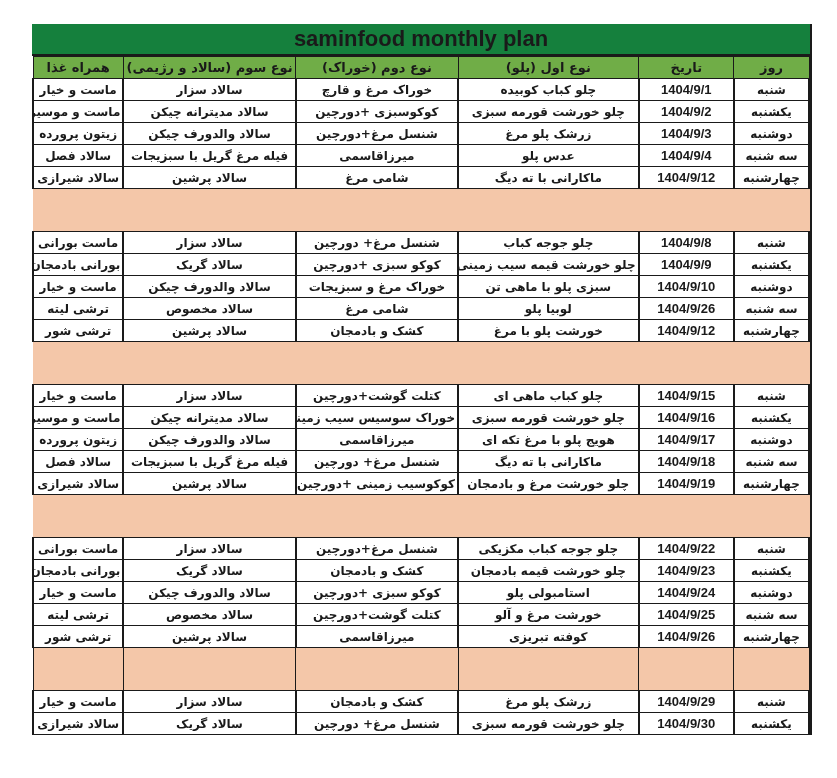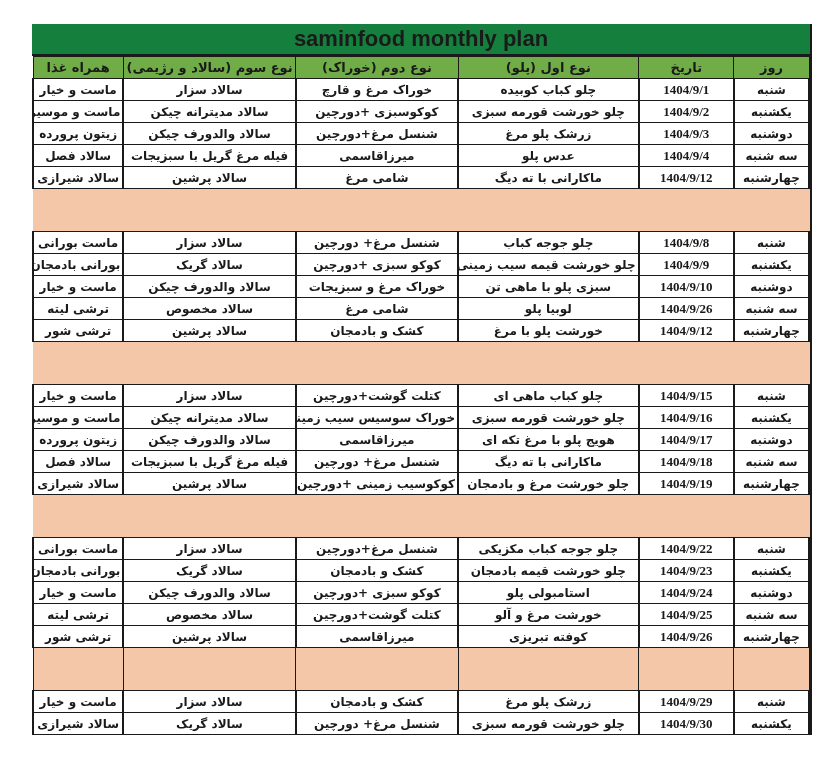--- a/index.html
+++ b/index.html
@@ -9,21 +9,21 @@
     table { border-collapse: collapse; width: 778px; table-layout: fixed; direction: rtl; }
     col.c-day { width: 74px; }
     col.c-date { width: 94px; }
     col.c-first { width: 178px; }
     col.c-second { width: 160px; }
     col.c-third { width: 170px; }
     col.c-side { width: 89px; }
     th, td { border: 1px solid #1a1a1a; text-align: center; font-size: 12px; font-weight: bold; color: #1a1a1a; padding: 0 2px; white-space: nowrap; overflow: hidden; font-family: "DejaVu Sans", sans-serif; }
     th { background: #70ad47; height: 21px; font-weight: bold; font-size: 13px; }
     td { height: 21px; background: #ffffff; }
-    td.date { font-family: Liberation Serif, serif; font-size: 13px; direction: ltr; margin-top: 23px; }
+    td.date { font-family: Liberation Sans, sans-serif; font-size: 13px; direction: ltr; margin-top: 23px; }
     tr.sep td { background: #f4c7a9; height: 42px; border-left: 1px solid #f4c7a9; border-right: 1px solid #f4c7a9; }
     tr.sep-last td { background: #f4c7a9; height: 42px; }
     tr.data td { border-left: 2px solid #1a1a1a; border-right: 2px solid #1a1a1a; }
   </style>
 </head>
 <body>
 
 <div class="sheet">
   <div class="title-bar">saminfood monthly plan</div>
   <table>

